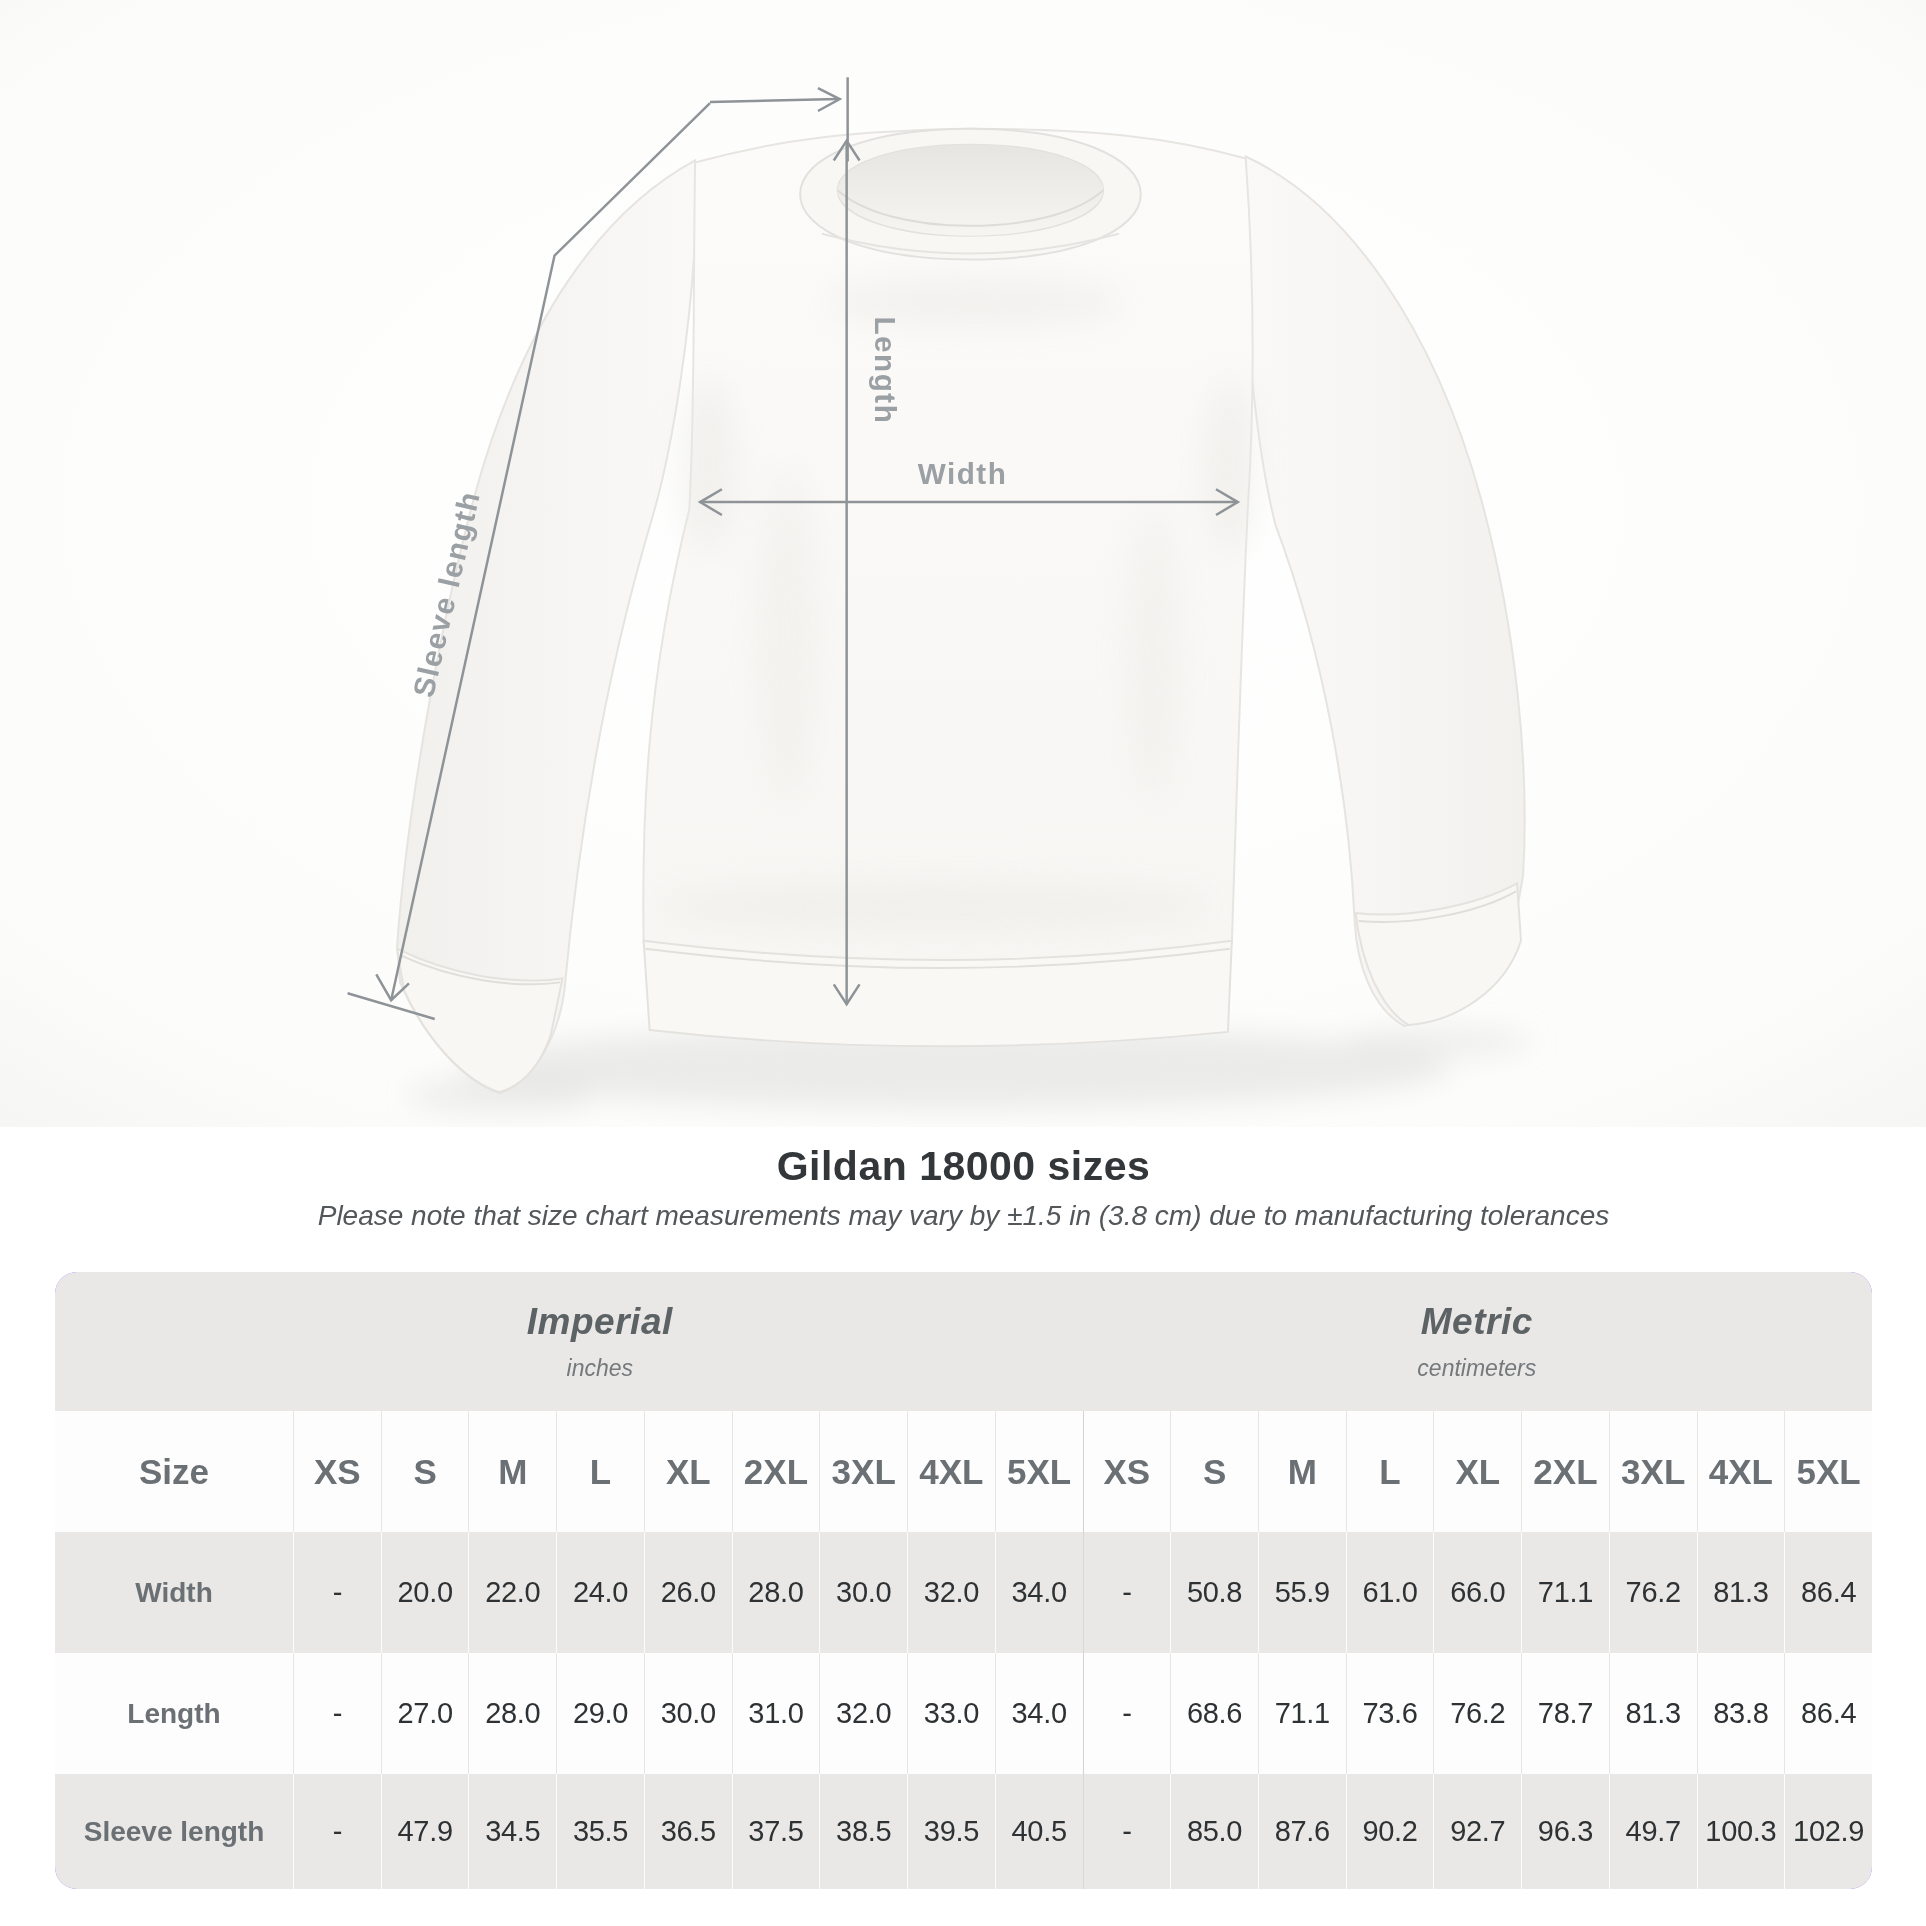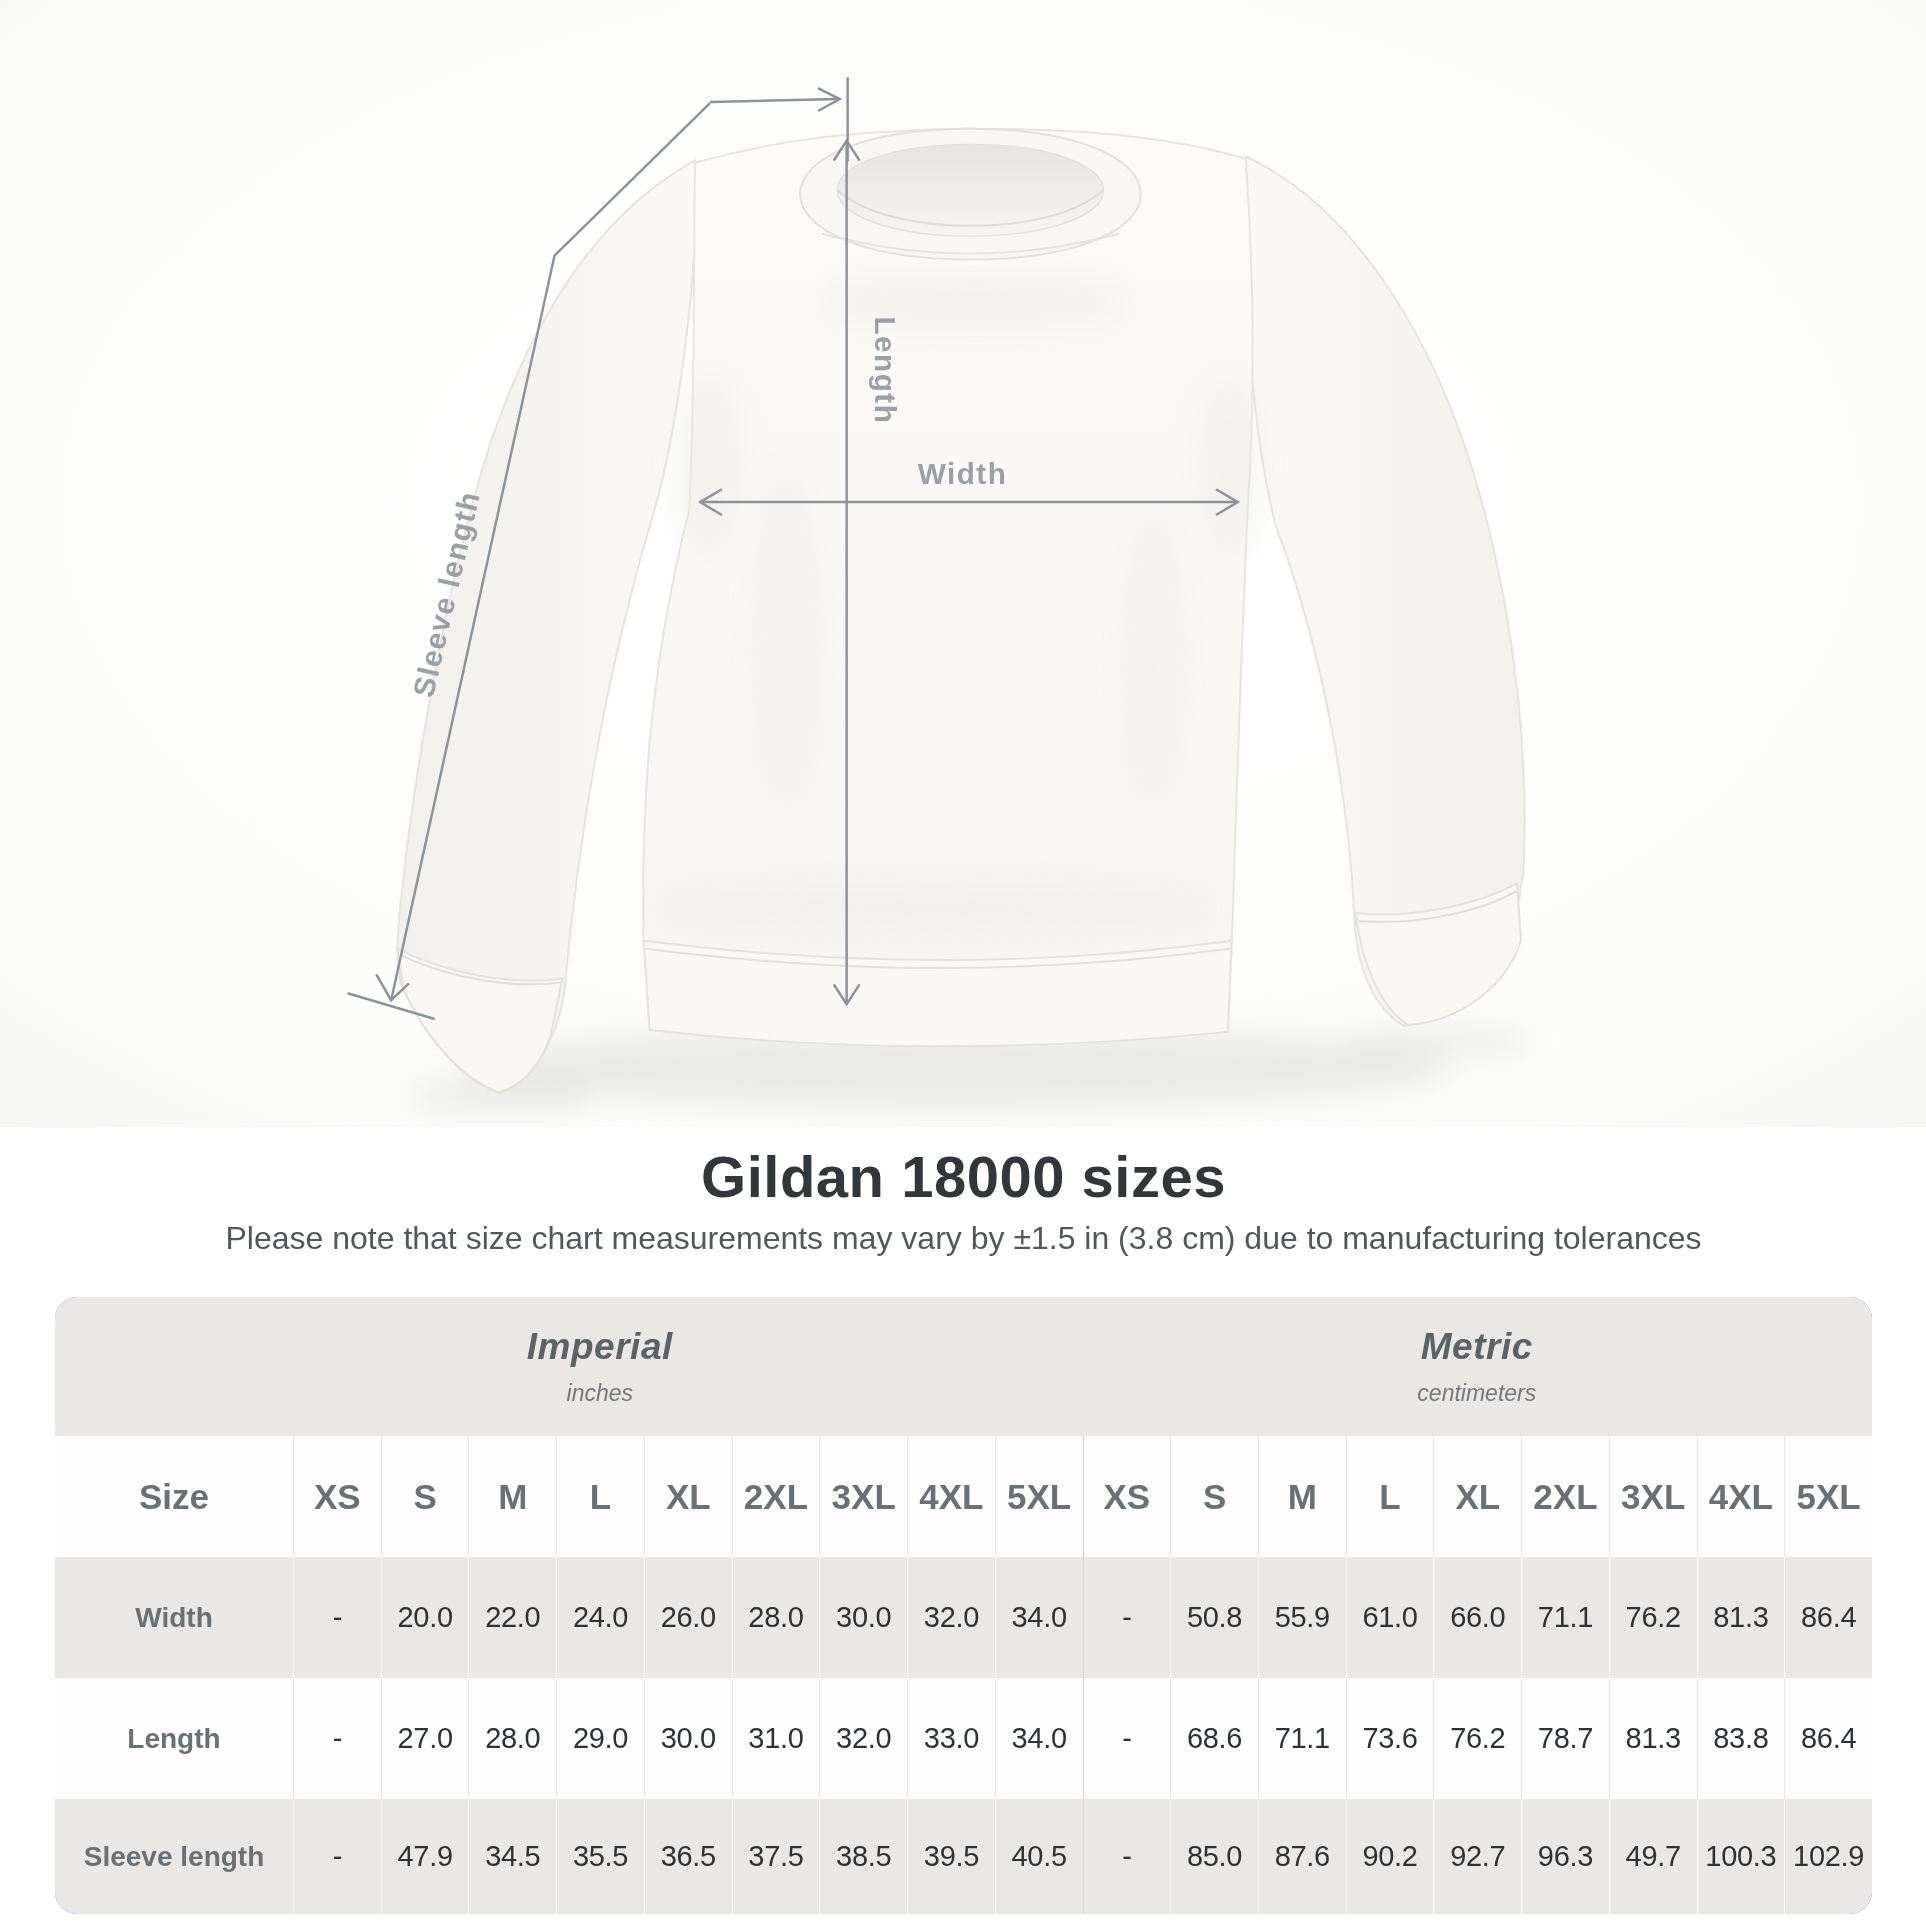--- a/index.html
+++ b/index.html
@@ -6,25 +6,25 @@
   html,body { background:#ffffff; }
   .page {
     position:relative; width:1927px; height:1927px; overflow:hidden;
     background:#ffffff; font-family:"Liberation Sans", sans-serif;
   }
   .figure { width:1927px; height:1127px; position:relative; }
   .figure svg { display:block; width:100%; height:100%; }
 
   .page-title {
     margin-top:16px; text-align:center;
-    font-size:58px; font-weight:700; color:#33373a; letter-spacing:0.5px;
+    font-size:41px; font-weight:700; color:#33373a; letter-spacing:0.5px;
   }
   .tolerance-note {
-    margin-top:10px; text-align:center; 
-    font-size:32px; color:#53575a;
+    margin-top:10px; text-align:center; font-style:italic;
+    font-size:28px; color:#53575a;
   }
 
   .size-table {
     width:1817px; margin:40px auto 0; border-radius:22px; overflow:hidden;
     background:#8b5cf6;
   }
   .unit-header { display:flex; height:139px; background:#e9e8e6; }
   .unit-group { display:flex; flex-direction:column; align-items:center; justify-content:center; }
   .unit-group.left  { width:56.5%; padding-left:63px; }
   .unit-group.right { width:43.5%; }

